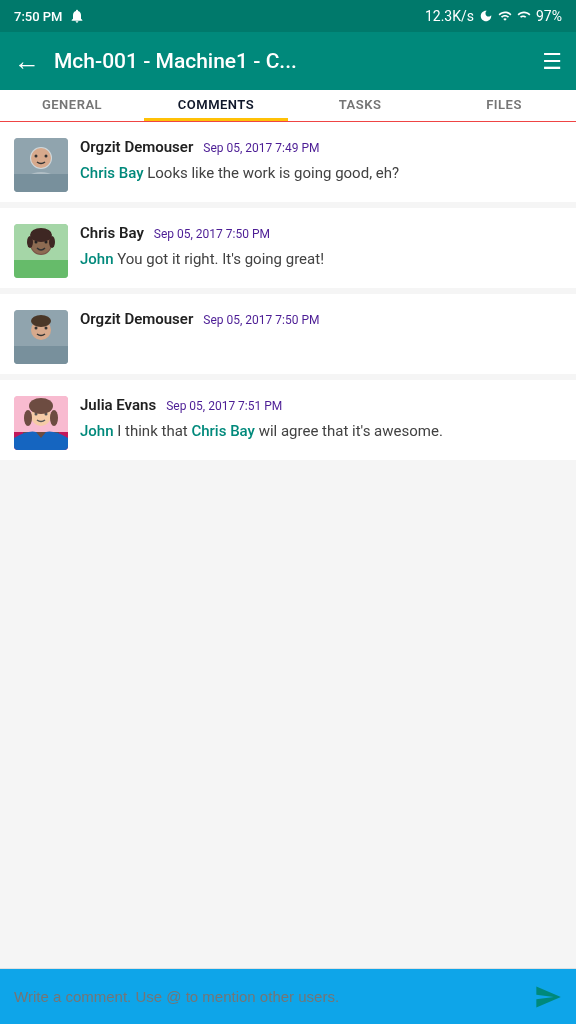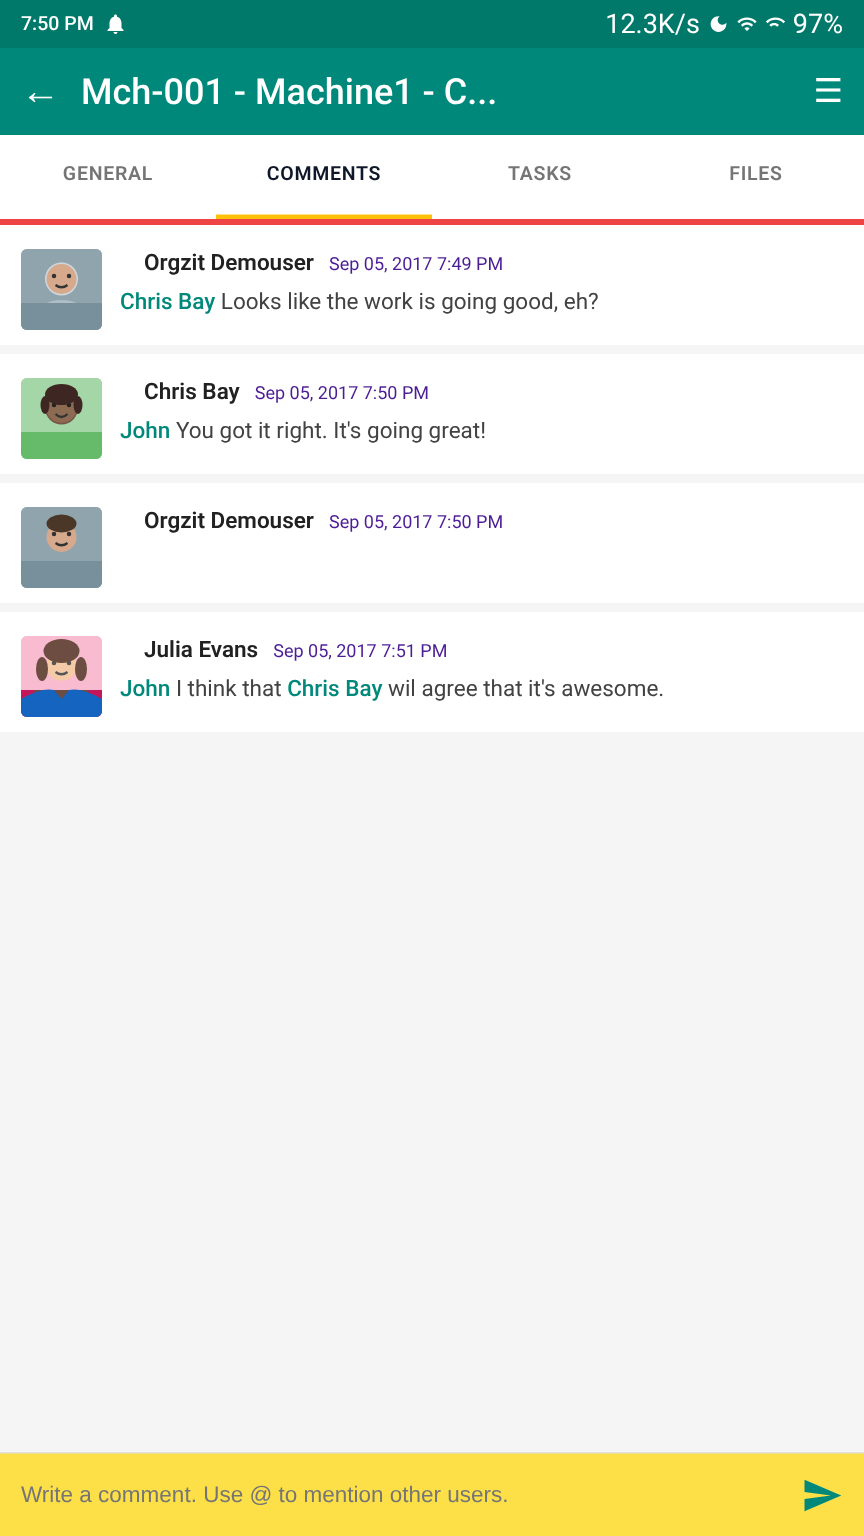--- a/index.html
+++ b/index.html
@@ -19,57 +19,57 @@
       color: white;
       font-size: 13px;
       padding: 6px 14px;
       display: flex;
       justify-content: space-between;
       align-items: center;
       height: 32px;
       gap: 26px;
     }
     .status-left { font-weight: 500; display: flex; align-items: center; gap: 6px; }
-    .status-right { display: flex; align-items: center; gap: 5px; font-size: 18px; }
+    .status-right { display: flex; align-items: center; gap: 5px; font-size: 14px; }
 
     
     .app-bar {
       background: #00897B;
       color: white;
       display: flex;
       align-items: center;
       padding: 0 14px;
       height: 58px;
     }
     .app-bar-back {
       font-size: 26px;
       cursor: pointer;
       margin-right: 14px;
       line-height: 1;
     }
     .app-bar-title {
       flex: 1;
-      font-size: 24px;
+      font-size: 21px;
       font-weight: 500;
       white-space: nowrap;
       overflow: hidden;
       text-overflow: ellipsis;
     }
     .app-bar-menu {
       font-size: 22px;
       cursor: pointer;
       margin-left: 14px;
     }
 
     
     .tab-bar {
       background: white;
       display: flex;
-      border-bottom: 4px solid #ef4444;
-      height: 60px;
+      border-bottom: 1px solid #ef4444;
+      height: 32px;
     }
     .tab-item {
       flex: 1;
       display: flex;
       align-items: center;
       justify-content: center;
       font-size: 13px;
       font-weight: 600;
       color: #757575;
       cursor: pointer;
@@ -118,21 +118,20 @@
     .comment-content {
       flex: 1;
     }
 
     .comment-header {
       display: flex;
       align-items: baseline;
       gap: 10px;
       margin-bottom: 6px;
       flex-wrap: wrap;
-      margin-left: 16px;
     }
 
     .comment-author {
       font-size: 15px;
       font-weight: 600;
       color: #212121;
     }
 
     .comment-time {
       font-size: 12px;
@@ -145,21 +144,21 @@
       line-height: 1.5;
     }
 
     .mention {
       color: #00897B;
       font-weight: 500;
     }
 
     
     .comment-input-bar {
-      background: #fde047;
+      background: #0ea5e9;
       border-top: 1px solid #e0e0e0;
       display: flex;
       align-items: center;
       padding: 10px 14px;
       min-height: 56px;
     }
 
     .comment-input {
       flex: 1;
       border: none;

